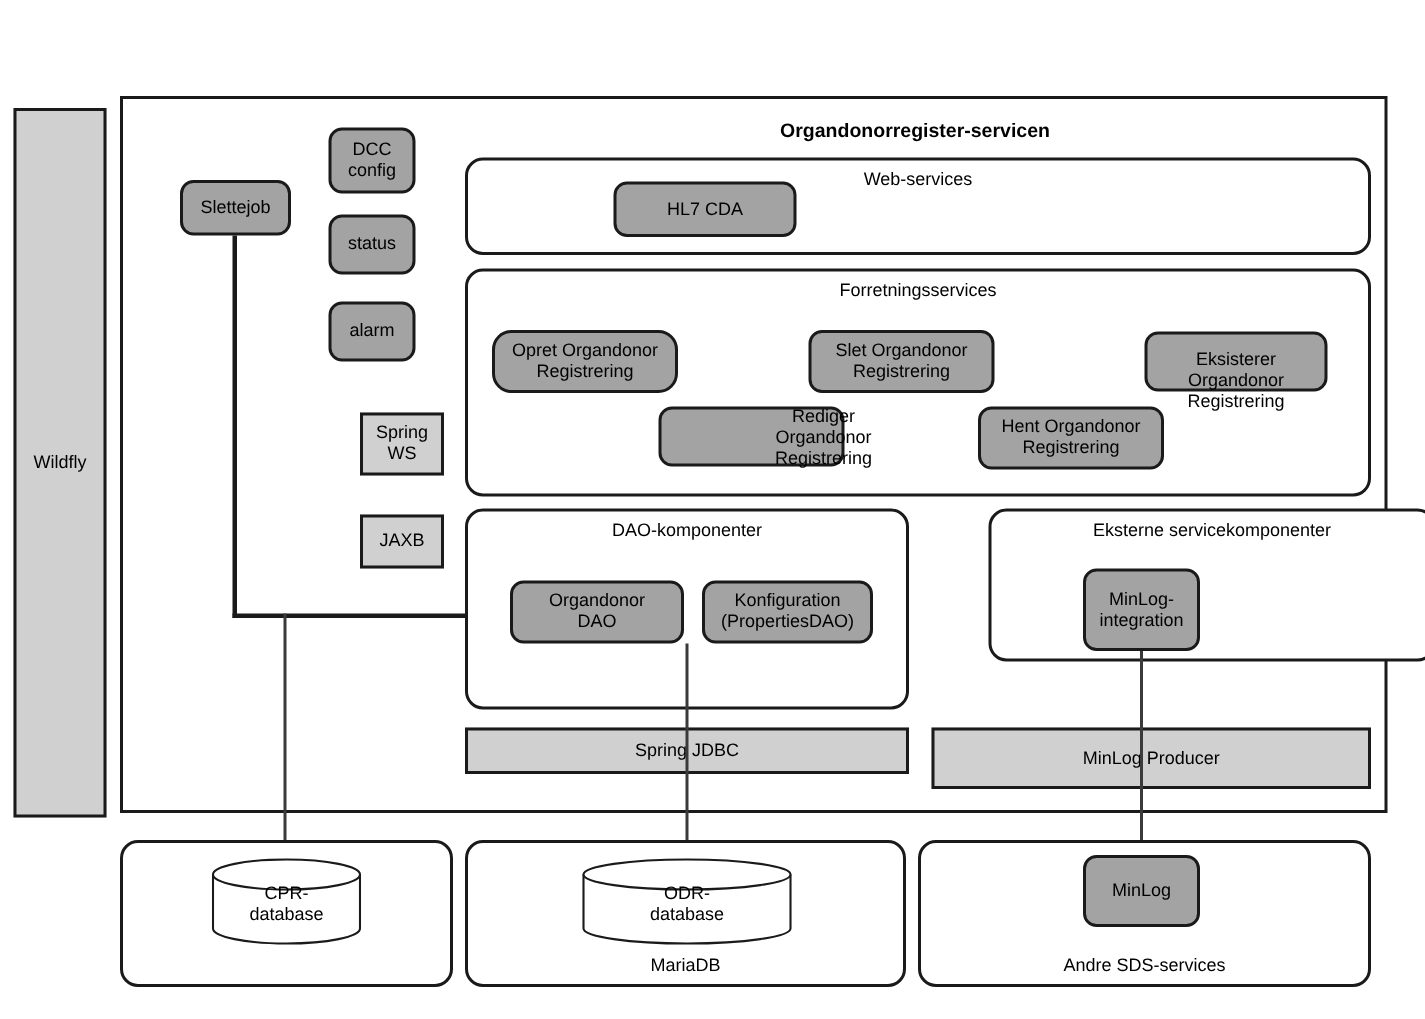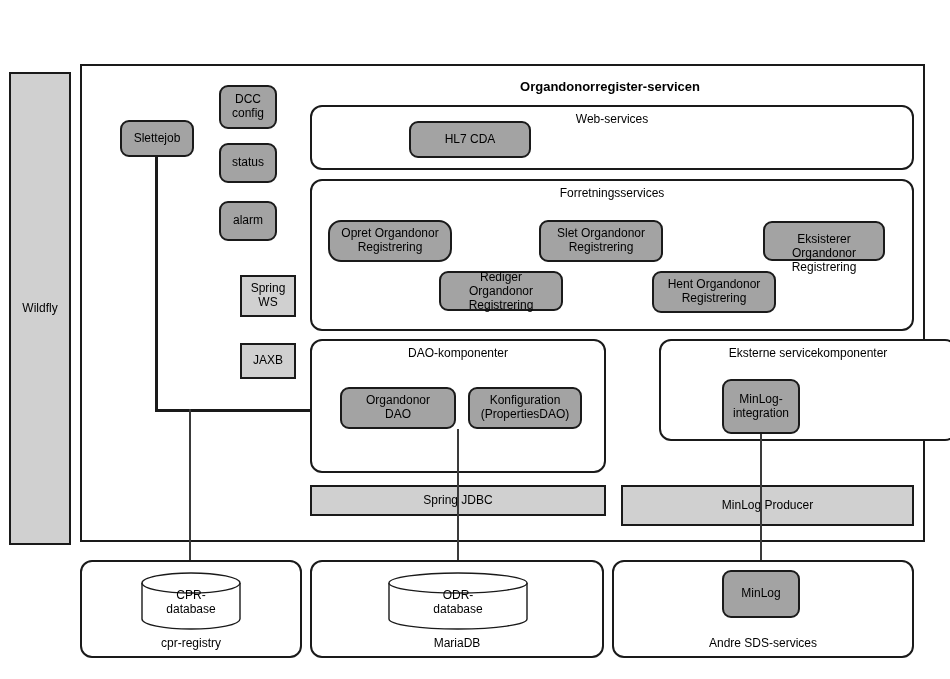--- a/index.html
+++ b/index.html
@@ -159,21 +159,21 @@
 Registrering</span>
   </div>
 
   <div class="node rounded" style="left:763px;top:221px;width:122px;height:40px;">
     <span class="overflow-label" style="top:-3px;margin-top:12px;">Eksisterer
 Organdonor
 Registrering</span>
   </div>
 
   <div class="node rounded" style="left:439px;top:271px;width:124px;height:40px;">
-    <span class="overflow-label" style="top:-3px;">Rediger
+    <span class="overflow-label" style="top:-3px;padding-left:48px;">Rediger
 Organdonor
 Registrering</span>
   </div>
 
   <div class="node rounded" style="left:652px;top:271px;width:124px;height:42px;white-space:pre-line;">
     <span>Hent Organdonor
 Registrering</span>
   </div>
 
   <div class="group rounded-lg" style="left:310px;top:339px;width:296px;height:134px;">
@@ -219,21 +219,20 @@
 
   <div class="group rounded-lg" style="left:80px;top:560px;width:222px;height:98px;"></div>
   <div class="cyl" style="left:141px;top:572px;width:100px;height:58px;">
     <svg width="100" height="58" viewBox="0 0 100 58" aria-hidden="true">
       <path d="M1,11 L1,47 A49,10 0 0 0 99,47 L99,11" fill="#ffffff" stroke="#1a1a1a" stroke-width="1.4"></path>
       <ellipse cx="50" cy="11" rx="49" ry="10" fill="#ffffff" stroke="#1a1a1a" stroke-width="1.4"></ellipse>
     </svg>
     <span class="cyl-text" style="top:16px;">CPR-
 database</span>
   </div>
-  <span class="caption" style="left:80px;top:636px;width:222px;">cpr-registry</span>
 
   <div class="group rounded-lg" style="left:310px;top:560px;width:294px;height:98px;"></div>
   <div class="cyl" style="left:388px;top:572px;width:140px;height:58px;">
     <svg width="140" height="58" viewBox="0 0 140 58" aria-hidden="true">
       <path d="M1,11 L1,47 A69,10 0 0 0 139,47 L139,11" fill="#ffffff" stroke="#1a1a1a" stroke-width="1.4"></path>
       <ellipse cx="70" cy="11" rx="69" ry="10" fill="#ffffff" stroke="#1a1a1a" stroke-width="1.4"></ellipse>
     </svg>
     <span class="cyl-text" style="top:16px;">ODR-
 database</span>
   </div>

